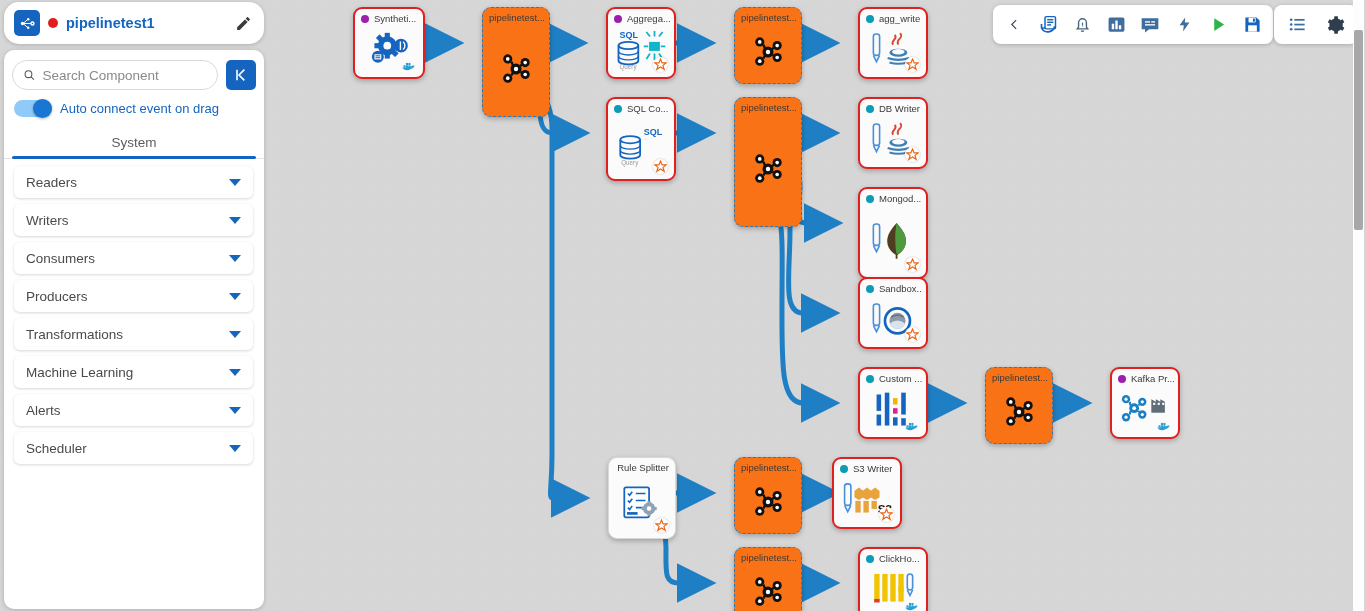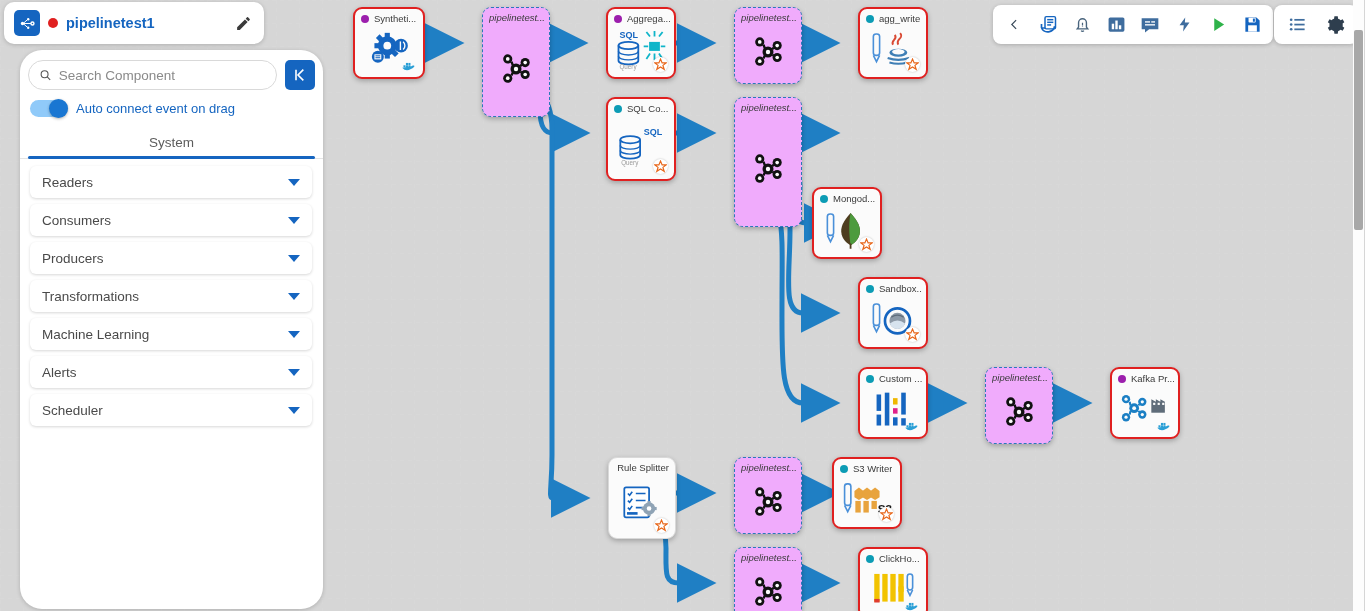--- a/index.html
+++ b/index.html
@@ -31,31 +31,31 @@
   .vgrid,.hgrid{position:absolute;}
   .vgrid{top:0;bottom:0;width:1px;
     background-image:repeating-linear-gradient(to bottom,#d8d8d8 0 4px,transparent 4px 8px);}
   .hgrid{left:0;right:0;height:1px;
     background-image:repeating-linear-gradient(to right,#d8d8d8 0 4px,transparent 4px 8px);}
 
   
   #sidebar{position:absolute;left:4px;top:2px;width:260px;height:607px;z-index:40;}
   .panel{background:#fff;border-radius:10px;
     box-shadow:0 1px 4px rgba(0,0,0,.18);}
-  #title-panel{height:42px;display:flex;align-items:center;padding:4px 10px;gap:8px;}
+  #title-panel{height:42px;display:flex;align-items:center;padding:4px 10px;gap:8px;border-radius:15px;}
   #pipe-logo{width:26px;height:26px;border-radius:5px;background:#1565c0;
     display:flex;align-items:center;justify-content:center;flex:0 0 auto;}
   #pipe-logo svg{display:block;}
   .statusdot{width:10px;height:10px;border-radius:50%;flex:0 0 auto;}
   #pipe-name{color:#1565c0;font-size:14.5px;font-weight:bold;flex:1 1 auto;
     white-space:nowrap;overflow:hidden;text-overflow:ellipsis;}
   #edit-pencil{width:22px;height:22px;display:flex;align-items:center;justify-content:center;}
 
-  #lib-panel{position:absolute;left:16px;top:48px;width:303px;height:559px;
-    border-radius:22px;overflow:hidden;}
+  #lib-panel{position:absolute;left:0;top:48px;width:260px;height:559px;
+    border-radius:10px;overflow:hidden;}
   #search-row{display:flex;align-items:center;gap:8px;padding:10px 8px 4px 8px;}
   #search-box{flex:1 1 auto;height:30px;border:1px solid #d9d9d9;border-radius:16px;
     display:flex;align-items:center;padding:0 10px;gap:7px;background:#fff;}
   #search-box input{border:0;outline:0;font-size:13.5px;color:#444;width:100%;
     font-family:"Liberation Sans",sans-serif;background:transparent;}
   #search-box input::placeholder{color:#8a8a8a;}
   #collapse-btn{width:30px;height:30px;border-radius:5px;background:#1565c0;
     display:flex;align-items:center;justify-content:center;flex:0 0 auto;cursor:pointer;}
   #toggle-row{display:flex;align-items:center;gap:8px;padding:6px 8px 2px 10px;}
   .switch{width:38px;height:17px;border-radius:9px;background:#90caf9;position:relative;
@@ -83,21 +83,21 @@
   #toolbar2{position:absolute;top:5px;left:1274px;height:39px;border-radius:8px;background:#fff;
     box-shadow:0 1px 4px rgba(0,0,0,.2);display:flex;align-items:center;
     padding:0 12px;gap:16px;z-index:40;}
   .tbi{width:22px;height:22px;display:flex;align-items:center;justify-content:center;cursor:pointer;}
 
   
   #nodes{position:absolute;inset:0;z-index:20;margin-left:48px;}
   .node{position:absolute;background:#fbfbfb;border-radius:9px;
     box-shadow:0 2px 5px rgba(0,0,0,.25);padding:3px 4px 2px 4px;overflow:hidden;cursor:pointer;}
   .node.red{border:2px solid #e02020;}
-  .node.dash{border:1.5px dashed #2a7ab9;background:#f0abfc;font-style:italic;}
+  .node.dash{border:1.5px dashed #2a7ab9;background:#f97316;}
   .node.plain{border:1px solid #d9d9d9;}
   .node-head{display:flex;align-items:center;gap:5px;height:14px;padding-left:2px;}
   .node-title{font-size:9.5px;color:#3a3a3a;white-space:nowrap;overflow:hidden;
     text-overflow:clip;line-height:12px;}
   .node-title.ctr{text-align:center;width:100%;padding-left:0;}
   .node-dot{width:8px;height:8px;border-radius:50%;flex:0 0 auto;}
   .node-body{display:flex;align-items:center;justify-content:center;
     height:calc(100% - 16px);position:relative;}
   .node-body svg{display:block;}
   .badge-star{position:absolute;right:2px;bottom:1px;width:15px;height:15px;
@@ -417,21 +417,43 @@
           <circle cx="24" cy="24" r="6" fill="#111"></circle>
           <circle cx="24" cy="24" r="2.4" fill="#fbfbfb"></circle>
           <circle cx="34" cy="17" r="5" fill="#111"></circle>
           <circle cx="34" cy="17" r="2" fill="#fbfbfb"></circle>
           <circle cx="34" cy="30" r="5" fill="#111"></circle>
           <circle cx="34" cy="30" r="2" fill="#fbfbfb"></circle>
           <path d="M19,16 L21,21 M19,31 L21,27 M29,21 L30,19 M29,27 L30,28" stroke="#111" stroke-width="2.6"></path>
         </svg>
       </div>
     </div>
-    <div class="node red" style="left: 764px; top: 187px; width: 70px; height: 72px;">
+    <div class="node red" style="left: 810px; top: 97px; width: 70px; height: 72px;">
+      <div class="node-head">
+        <span class="node-dot" style="background: rgb(12, 156, 181);"></span>
+        <span class="node-title">DB Writer</span>
+      </div>
+      <div class="node-body">
+        <svg width="50" height="42" viewBox="0 0 56 46">
+          <rect x="6" y="5" width="7" height="24" rx="3" fill="none" stroke="#4a90d9" stroke-width="1.8"></rect>
+          <path d="M6,29 L9.5,36 L13,29" fill="none" stroke="#4a90d9" stroke-width="1.8"></path>
+          <path d="M30,6 c4,5 -5,6 -2,11 M36,4 c5,6 -6,7 -2,13" stroke="#d94a34" stroke-width="2.2" fill="none"></path>
+          <ellipse cx="34" cy="26" rx="10" ry="4.5" fill="#3f7fb5"></ellipse>
+          <ellipse cx="34" cy="25" rx="7" ry="3" fill="#fbfbfb"></ellipse>
+          <path d="M22,32 q12,4 24,0" stroke="#3f7fb5" stroke-width="2.4" fill="none"></path>
+          <path d="M24,37 q10,3 20,0" stroke="#3f7fb5" stroke-width="2.2" fill="none"></path>
+        </svg>
+        <div class="badge-star">
+          <svg width="13" height="13" viewBox="0 0 24 24">
+            <path d="M12 2 L15 9 L22.5 9 L16.5 13.6 L18.8 21 L12 16.6 L5.2 21 L7.5 13.6 L1.5 9 L9 9 Z" fill="#fff" stroke="#e8681c" stroke-width="2.2"></path>
+          </svg>
+        </div>
+      </div>
+    </div>
+    <div class="node red" style="left: 810px; top: 187px; width: 70px; height: 92px;">
       <div class="node-head">
         <span class="node-dot" style="background: rgb(12, 156, 181);"></span>
         <span class="node-title">Mongod...</span>
       </div>
       <div class="node-body">
         <svg width="50" height="42" viewBox="0 0 56 46">
           <rect x="6" y="5" width="7" height="24" rx="3" fill="none" stroke="#4a90d9" stroke-width="1.8"></rect>
           <path d="M6,29 L9.5,36 L13,29" fill="none" stroke="#4a90d9" stroke-width="1.8"></path>
           <path d="M32,4 C24,13 20,20 22,28 C23.6,34 28,38 32,40 C36,38 40.4,34 42,28 C44,20 40,13 32,4 Z" fill="#4e3d1f"></path>
           <path d="M32,4 C30,14 30,27 32,40 C36,38 40.4,34 42,28 C44,20 40,13 32,4 Z" fill="#4d9b3e"></path>
@@ -742,20 +764,24 @@
     <div id="tabs">
       <div class="tab active">System</div>
     </div>
 
     <div id="acc-list">
         <div class="acc">
           <span class="acc-label">Readers</span>
           <span class="caret"></span>
         </div>
         <div class="acc">
+          <span class="acc-label">Writers</span>
+          <span class="caret"></span>
+        </div>
+        <div class="acc">
           <span class="acc-label">Consumers</span>
           <span class="caret"></span>
         </div>
         <div class="acc">
           <span class="acc-label">Producers</span>
           <span class="caret"></span>
         </div>
         <div class="acc">
           <span class="acc-label">Transformations</span>
           <span class="caret"></span>

